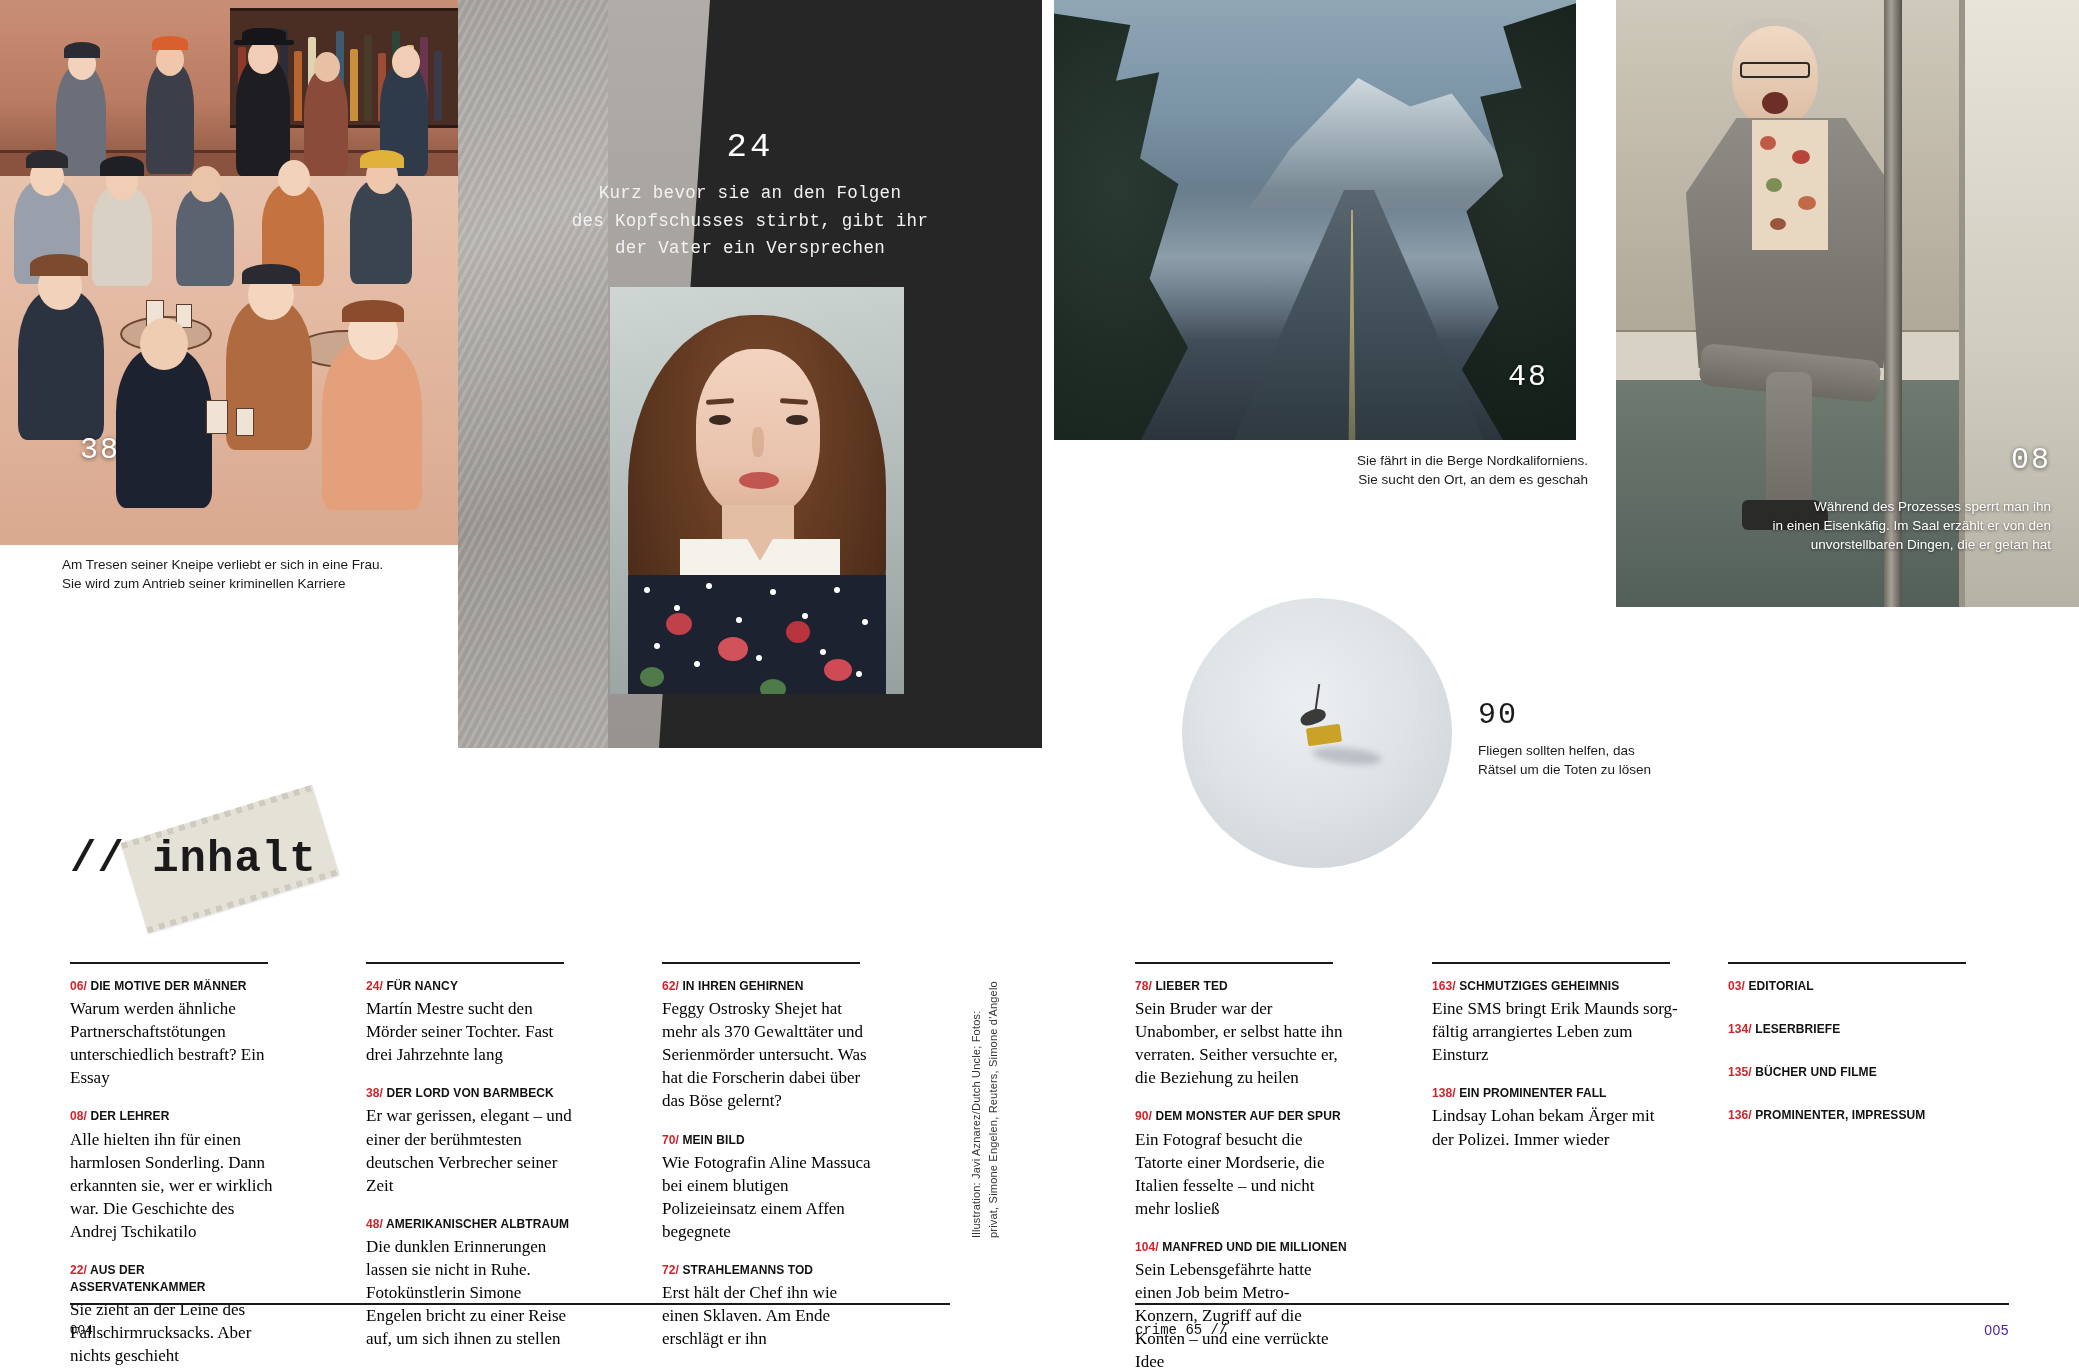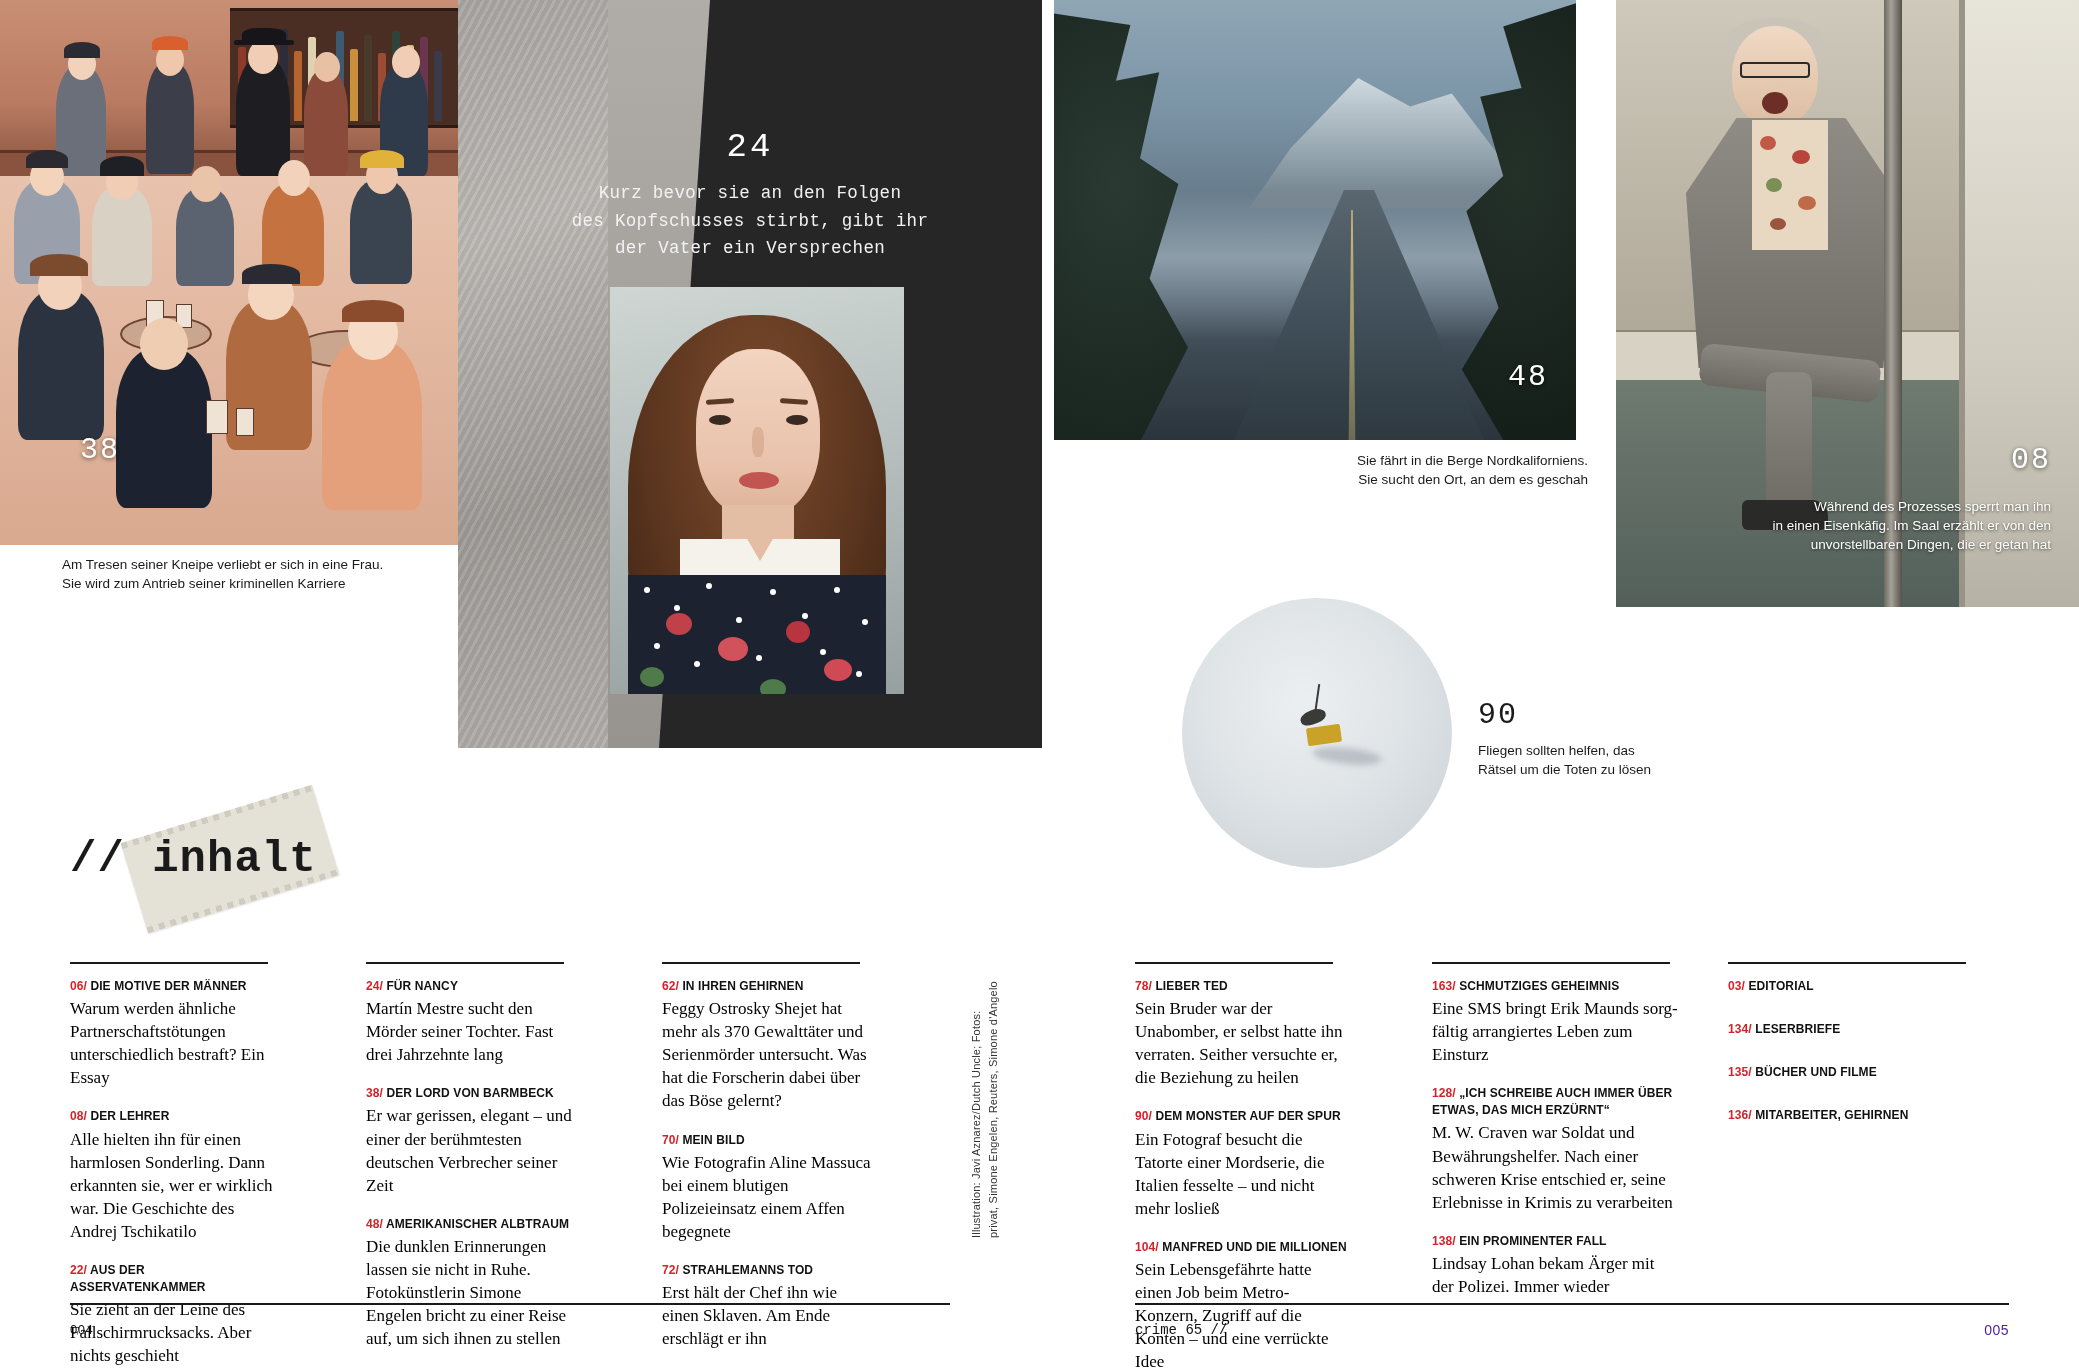--- a/index.html
+++ b/index.html
@@ -618,41 +618,37 @@
       <div class="toc-desc">Sein Lebensgefährte hatte einen Job beim Metro-Konzern, Zugriff auf die Konten – und eine verrückte Idee</div>
     </div>
   </div>
 
   <div class="toc-col" style="left:1432px; width:246px;">
     <div class="toc-entry">
       <div class="toc-head"><span class="toc-num">163/</span> <span class="toc-title">SCHMUTZIGES GEHEIMNIS</span></div>
       <div class="toc-desc">Eine SMS bringt Erik Maunds sorg­fältig arrangiertes Leben zum Einsturz</div>
     </div>
     <div class="toc-entry">
-      <div class="toc-head"><span class="toc-num">128/</span> <span class="toc-title">„ICH SCHREIBE AUCH IMMER ÜBER ETWAS, DAS MICH ERZÜRNT“</span></div>
-      <div class="toc-desc">M. W. Craven war Soldat und Bewährungshelfer. Nach einer schweren Krise entschied er, seine Erlebnisse in Krimis zu verarbeiten</div>
-    </div>
-    <div class="toc-entry">
       <div class="toc-head"><span class="toc-num">138/</span> <span class="toc-title">EIN PROMINENTER FALL</span></div>
       <div class="toc-desc">Lindsay Lohan bekam Ärger mit der Polizei. Immer wieder</div>
     </div>
   </div>
 
   <div class="toc-col" style="left:1728px; width:246px;">
     <div class="toc-simple">
       <div class="toc-head"><span class="toc-num">03/</span> <span class="toc-title">EDITORIAL</span></div>
     </div>
     <div class="toc-simple">
       <div class="toc-head"><span class="toc-num">134/</span> <span class="toc-title">LESERBRIEFE</span></div>
     </div>
     <div class="toc-simple">
       <div class="toc-head"><span class="toc-num">135/</span> <span class="toc-title">BÜCHER UND FILME</span></div>
     </div>
     <div class="toc-simple">
-      <div class="toc-head"><span class="toc-num">136/</span> <span class="toc-title">MITARBEITER, GEHIRNEN</span></div>
+      <div class="toc-head"><span class="toc-num">136/</span> <span class="toc-title">PROMINENTER, IMPRESSUM</span></div>
     </div>
   </div>
 
   <div class="footer-rule-l"></div>
   <div class="footer-rule-r"></div>
   <div class="pg-left">004</div>
   <div class="crime-mark">crime 65 //</div>
   <div class="pg-right">005</div>
 
 </div>

